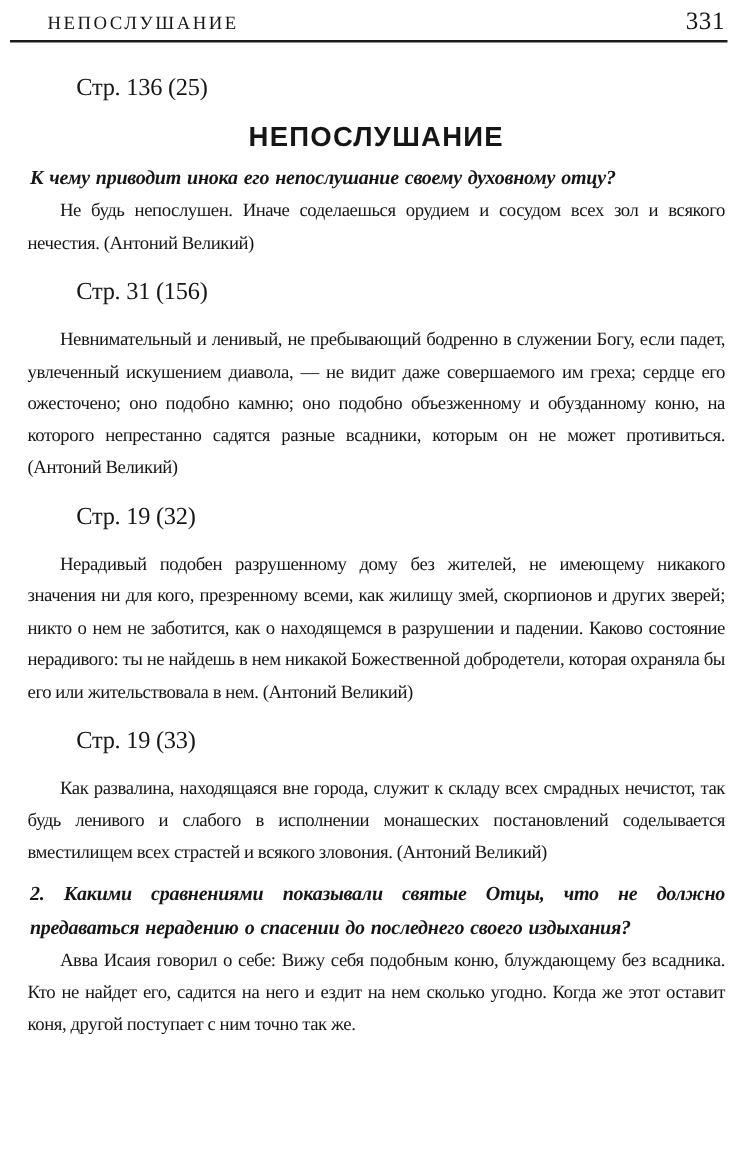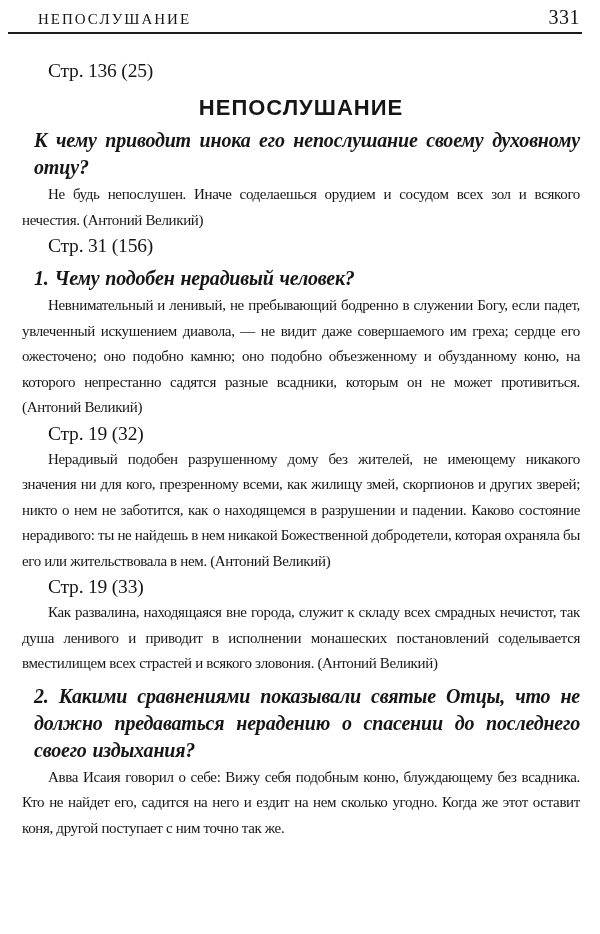--- a/index.html
+++ b/index.html
@@ -40,45 +40,45 @@
     letter-spacing: 0.5px;
   }
   .head-rule {
     height: 0;
     border: none;
     border-top: 2px solid #1c1c1c;
     margin: 4px -2px 0 -14px;
   }
   
   .ref {
-    margin: 0;
+    margin: 13px;
     padding-left: 26px;
     font-size: 19.5px;
     line-height: 26px;
     letter-spacing: -0.2px;
   }
   .ref-top {
     margin-top: 24px;
   }
   
   .section-title {
     margin: 11px 0 6px 0;
     font-family: "Liberation Sans", "DejaVu Sans", sans-serif;
     font-weight: bold;
     font-size: 22px;
     line-height: 26px;
     text-align: center;
     letter-spacing: 1px;
   }
   
   .question {
-    margin: 6px 0 1px 12px;
+    margin: 6px 0 1px 2px;
     font-weight: bold;
     font-style: italic;
-    font-size: 20px;
+    font-size: 16px;
     line-height: 27px;
     text-align: justify;
     letter-spacing: -0.2px;
     word-spacing: 1px;
   }
   
   .para {
     margin: 0;
     font-size: 15px;
     line-height: 25.5px;
@@ -104,30 +104,29 @@
 
   <h1 class="section-title">НЕПОСЛУШАНИЕ</h1>
 
   <p class="question">К чему приводит инока его непослушание своему духовному отцу?</p>
 
   <p class="para">Не будь непослушен. Иначе соделаешься орудием и сосудом всех зол и всякого нечестия. (Антоний Великий)</p>
 
   <p class="ref">Стр. 31 (156)</p>
 
 
-  <p class="question">1. Чему подобен нерадивый человек?</p>
 
   <p class="para">Невнимательный и ленивый, не пребывающий бодренно в служении Богу, если падет, увлеченный искушением диавола, — не видит даже совершаемого им греха; сердце его ожесточено; оно подобно камню; оно подобно объезженному и обузданному коню, на которого непрестанно садятся разные всадники, которым он не может противиться. (Антоний Великий)</p>
 
   <p class="ref">Стр. 19 (32)</p>
 
   <p class="para">Нерадивый подобен разрушенному дому без жителей, не имеющему никакого значения ни для кого, презренному всеми, как жилищу змей, скорпионов и других зверей; никто о нем не заботится, как о находящемся в разрушении и падении. Каково состояние нерадивого: ты не найдешь в нем никакой Божественной добродетели, которая охраняла бы его или жительствовала в нем. (Антоний Великий)</p>
 
   <p class="ref">Стр. 19 (33)</p>
 
-  <p class="para">Как развалина, находящаяся вне города, служит к складу всех смрадных нечистот, так душа ленивого и приводит в исполнении монашеских постановлений соделывается вместилищем всех страстей и всякого зловония. (Антоний Великий)</p>
+  <p class="para">Как развалина, находящаяся вне города, служит к складу всех смрадных нечистот, так будь ленивого и слабого в исполнении монашеских постановлений соделывается вместилищем всех страстей и всякого зловония. (Антоний Великий)</p>
 
 
   <p class="question">2. Какими сравнениями показывали святые Отцы, что не должно предаваться нерадению о спасении до последнего своего издыхания?</p>
 
   <p class="para">Авва Исаия говорил о себе: Вижу себя подобным коню, блуждающему без всадника. Кто не найдет его, садится на него и ездит на нем сколько угодно. Когда же этот оставит коня, другой поступает с ним точно так же.</p>
 
 </div>
 
 </body></html>

